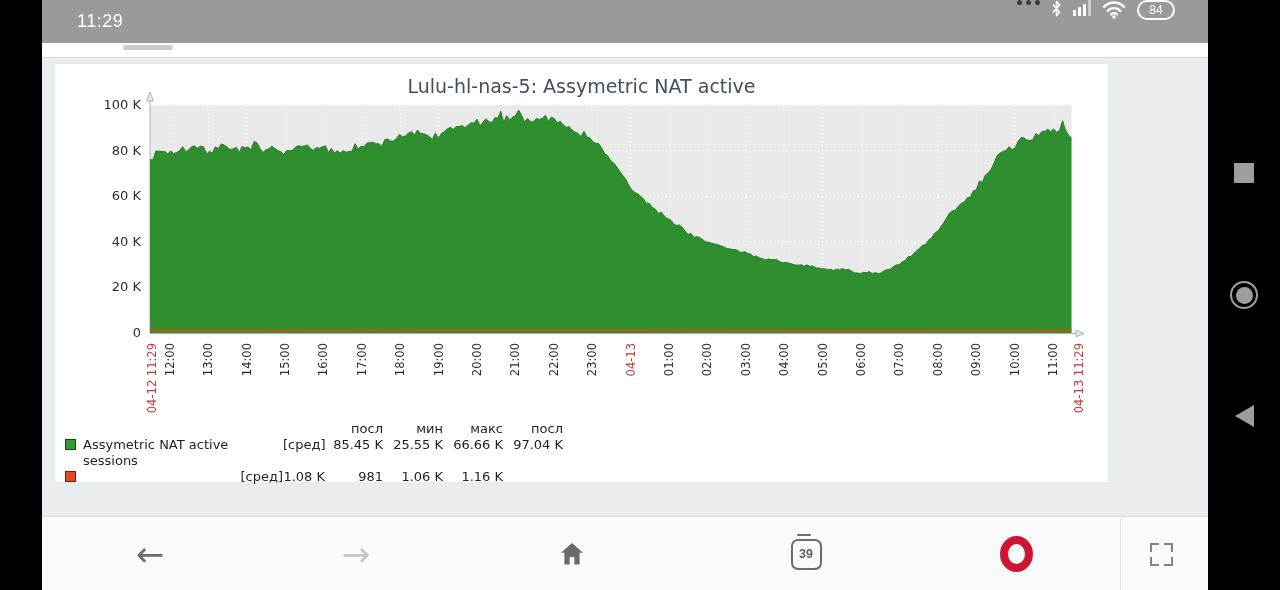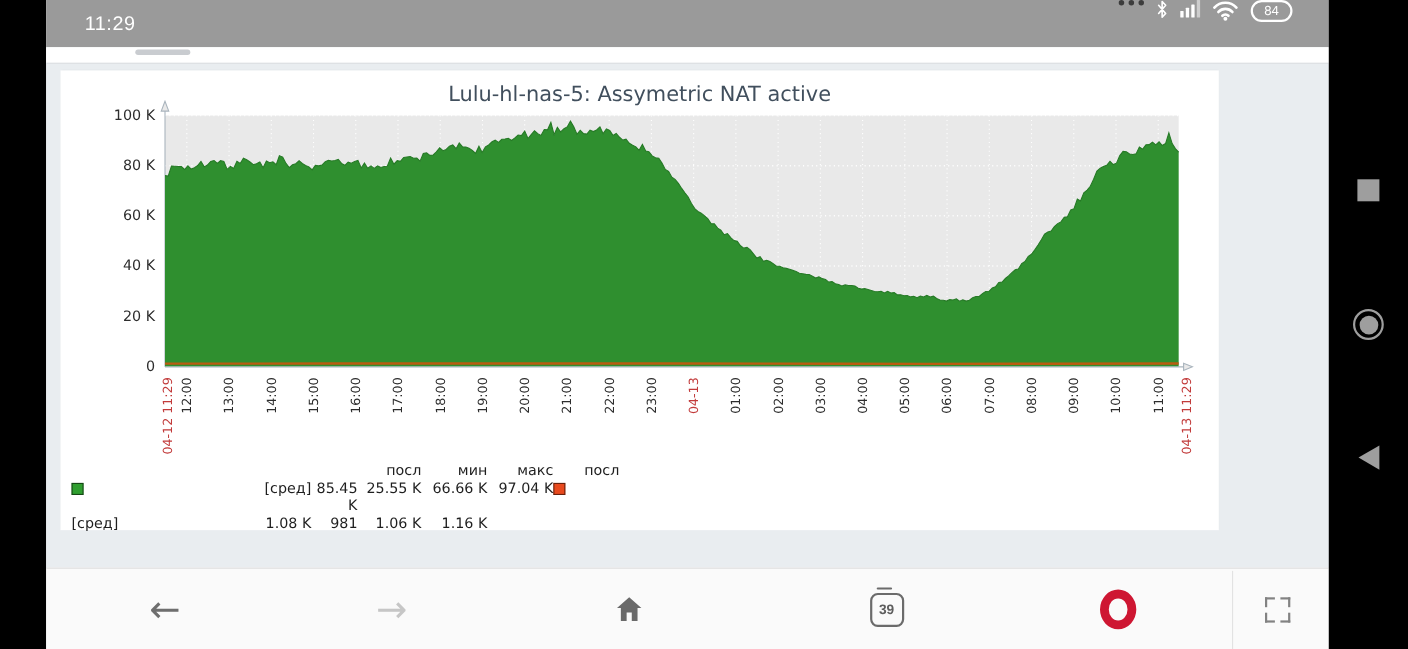--- a/index.html
+++ b/index.html
@@ -182,20 +182,21 @@
           <div class=""></div>
           <div class=""></div>
           <div class=""></div>
           <div class="hdr">посл</div>
           <div class="hdr">мин</div>
           <div class="hdr">макс</div>
           <div class="hdr">посл</div>
           <div class="">
             <span class="sw" style="background: rgb(47, 158, 47); display: block;"></span>
           </div>
+          <div class="">Assymetric NAT active sessions</div>
           <div class="func">[сред]</div>
           <div class="num">85.45 K</div>
           <div class="num">25.55 K</div>
           <div class="num">66.66 K</div>
           <div class="num">97.04 K</div>
           <div class="">
             <span class="sw" style="background: rgb(232, 73, 29); display: block;"></span>
           </div>
           <div class="func">[сред]</div>
           <div class="num">1.08 K</div>

